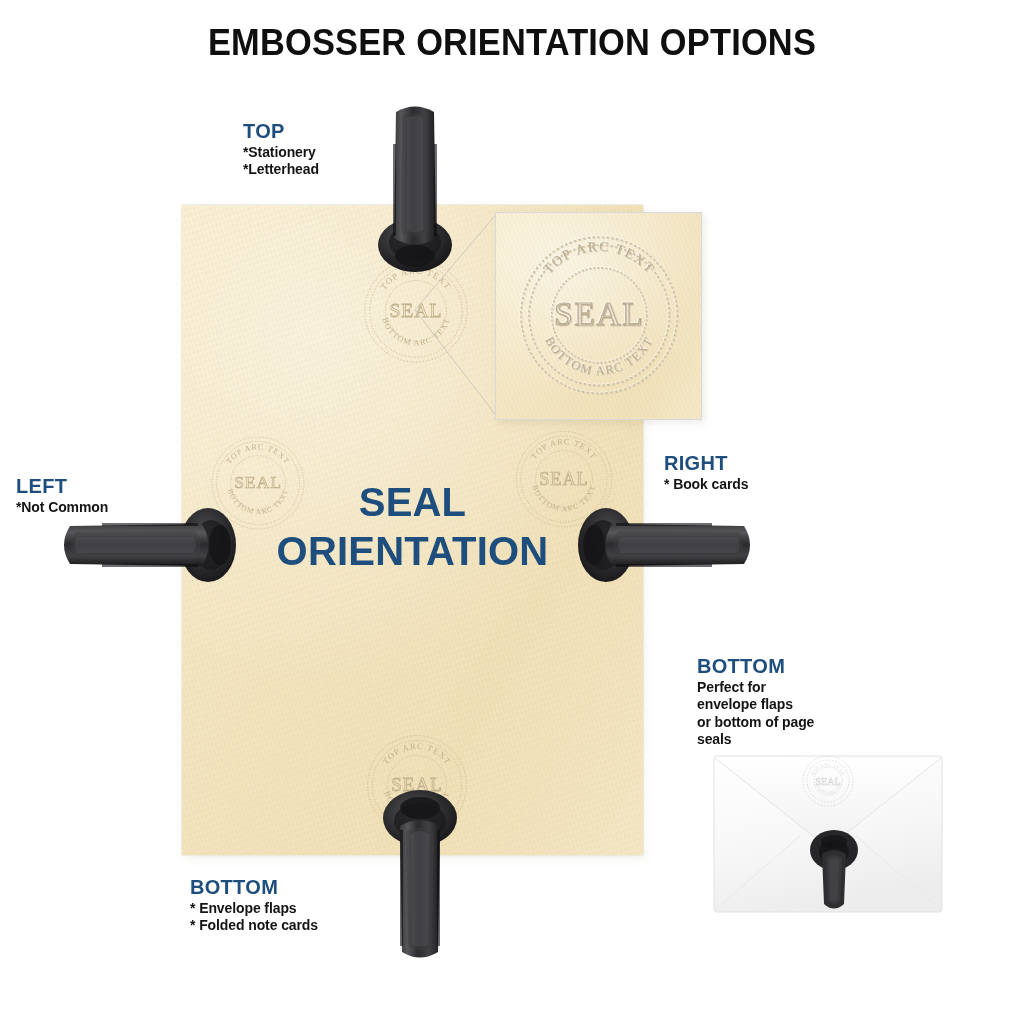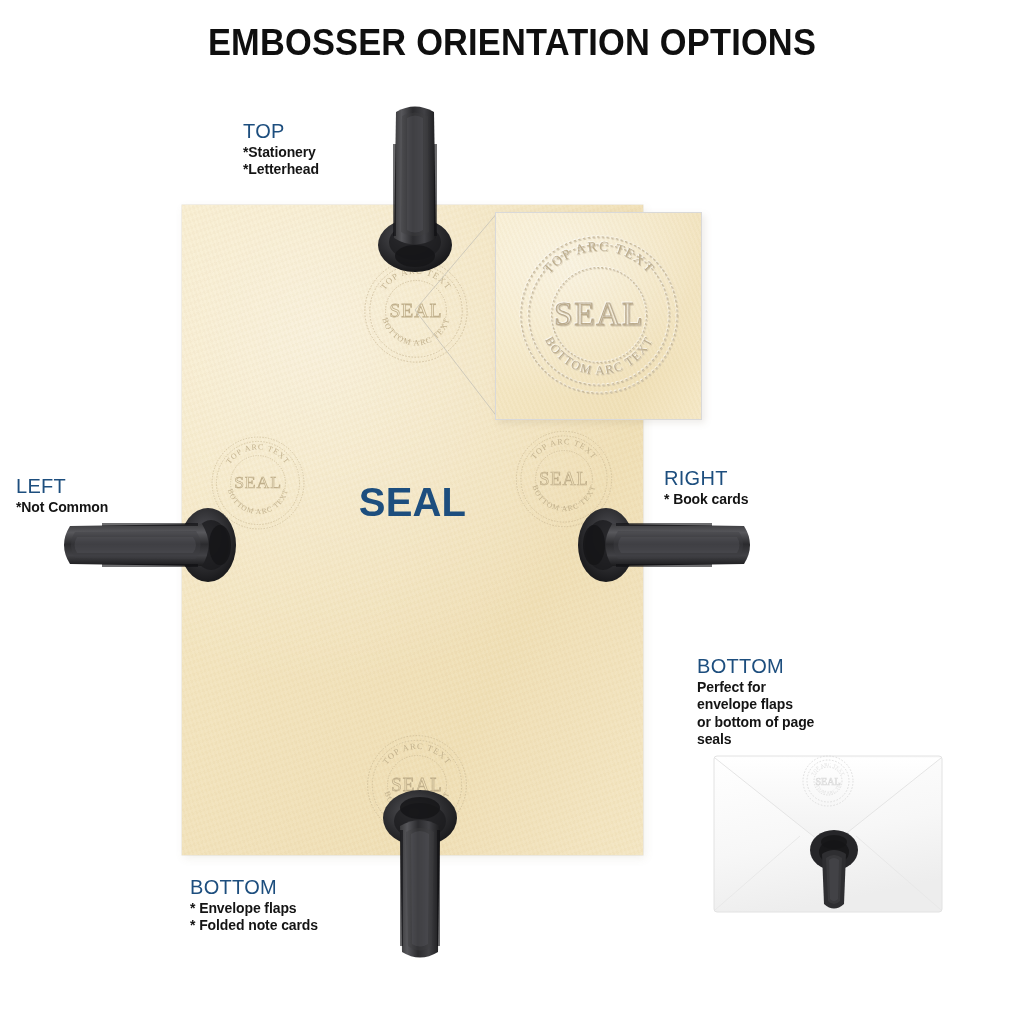--- a/index.html
+++ b/index.html
@@ -101,36 +101,36 @@
   }
 
   
   .embosser { position: absolute; }
   .embosser svg { display: block; width: 100%; height: 100%; }
 
   
   .label-block { position: absolute; }
   .label-head {
     color: #1d4e7e;
-    font-weight: 400;
+    font-weight: 700;
     font-size: 20px;
     letter-spacing: 0.3px;
     line-height: 1.18;
   }
   .label-line {
     color: #141414;
     font-weight: 700;
     font-size: 14px;
     line-height: 1.25;
     letter-spacing: -0.1px;
   }
 
   #label-top  { left: 243px; top: 120px; }
   #label-left { left: 16px;  top: 475px; }
-  #label-right{ left: 664px; top: 467px; }
+  #label-right{ left: 664px; top: 452px; }
   #label-bottom-paper { left: 190px; top: 876px; }
   #label-bottom-env { left: 697px; top: 655px; }
 
   
   .center-caption {
     position: absolute;
     left: 182px;
     top: 478px;
     width: 461px;
     text-align: center;
@@ -426,20 +426,21 @@
         <path d="M 110,102 Q 122,94 134,102 L 132,152 Q 122,161 112,152 Z" fill="#2e2e31"></path>
         <path d="M 114,106 Q 122,100 130,106 L 128,149 Q 122,155 116,149 Z" fill="#414145" opacity="0.6"></path>
         <path d="M 117,108 Q 122,104 127,108 L 126,147 Q 122,151 118,147 Z" fill="#57575c" opacity="0.32"></path>
         <ellipse cx="122" cy="90" rx="13" ry="7" fill="#151517" opacity="0.8"></ellipse>
       </g>
     </svg>
   </div>
 
   <div class="center-caption">
     <div>SEAL</div>
+    <div>ORIENTATION</div>
   </div>
 
   <div class="label-block" id="label-top">
     <div class="label-head">TOP</div>
     <div class="label-line">*Stationery</div>
     <div class="label-line">*Letterhead</div>
   </div>
 
   <div class="label-block" id="label-left">
     <div class="label-head">LEFT</div>

